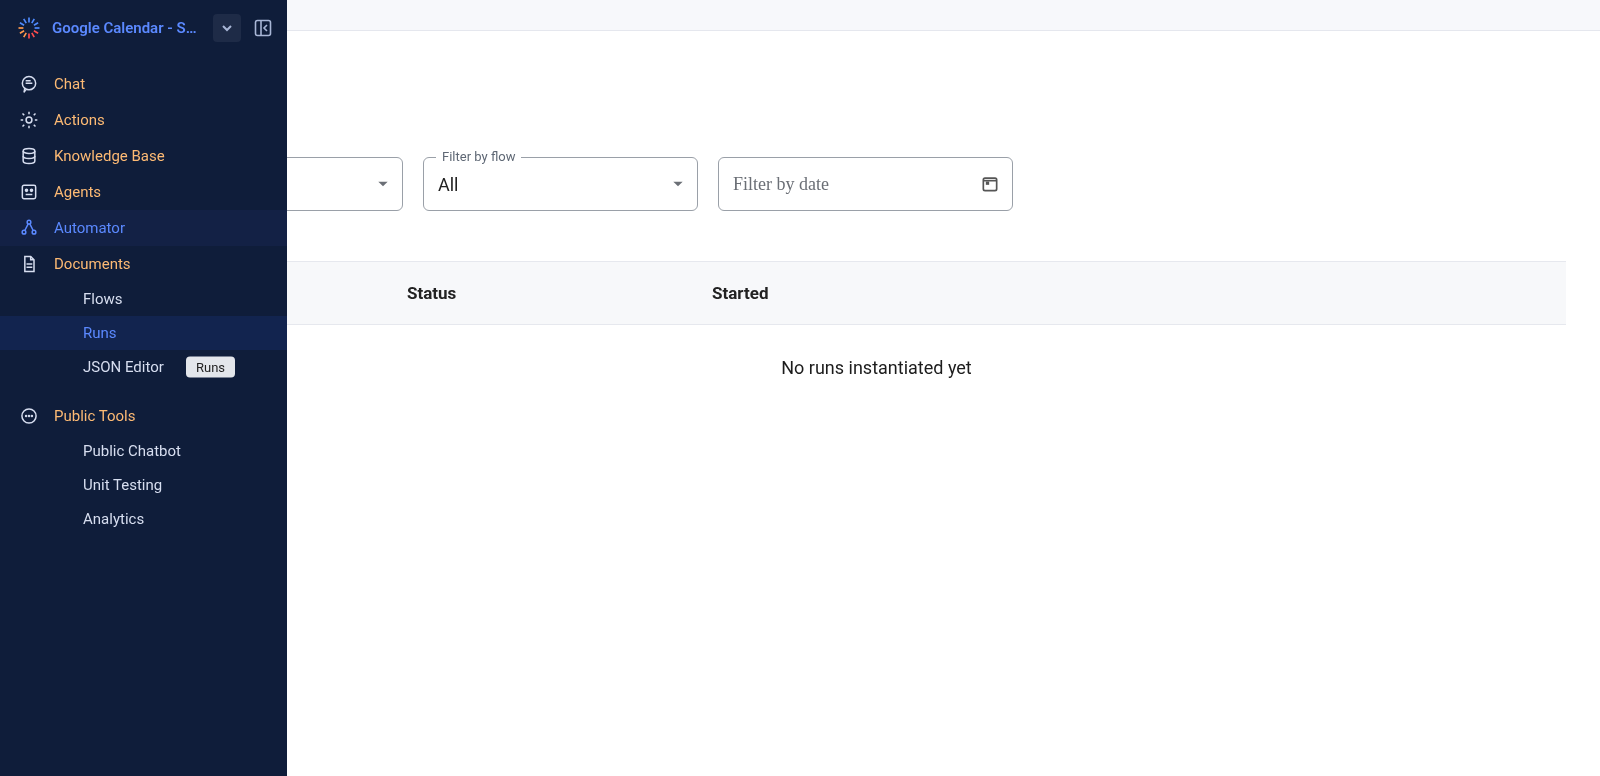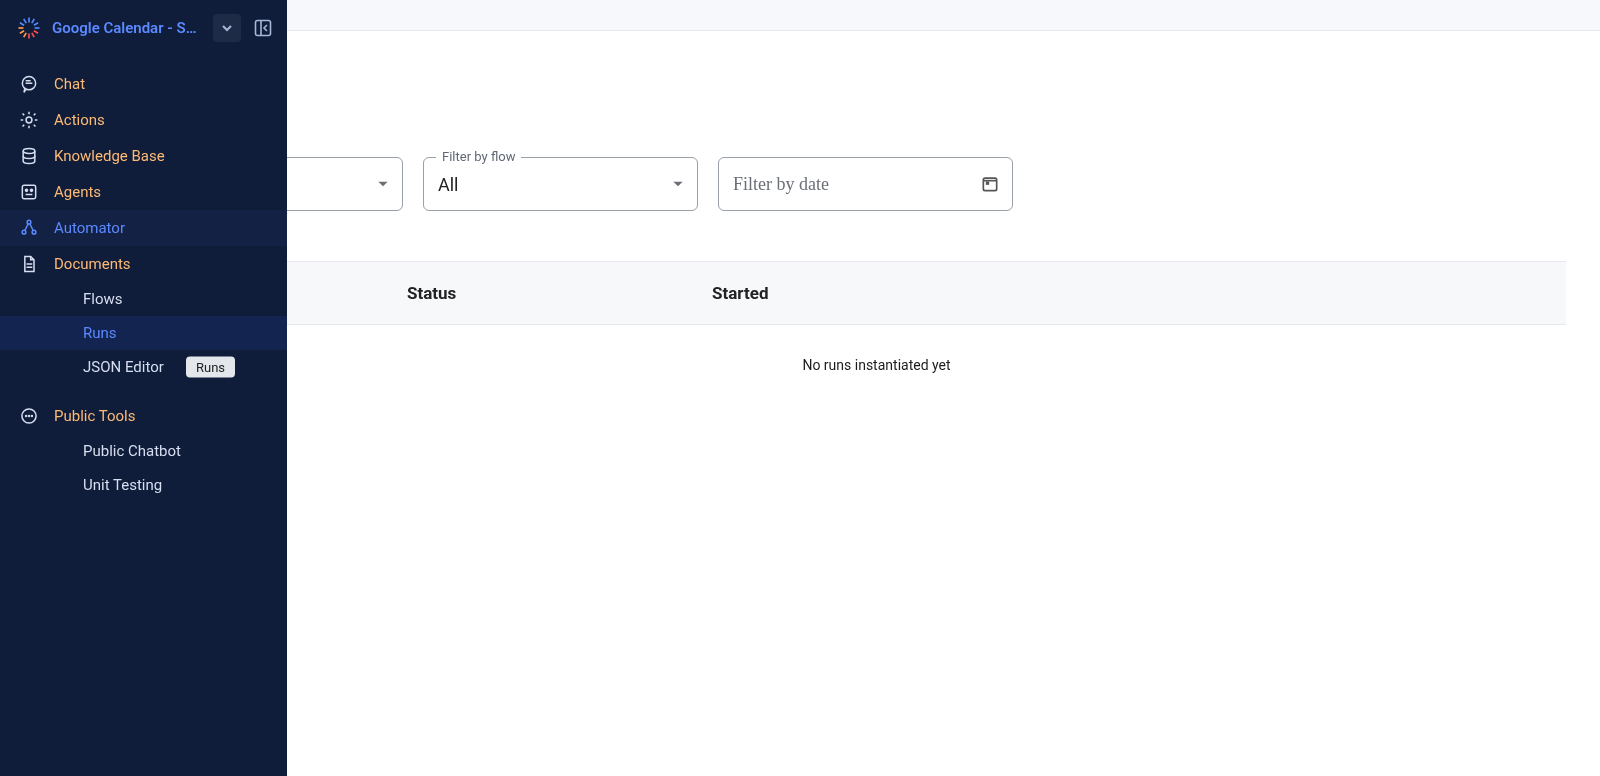--- a/index.html
+++ b/index.html
@@ -177,21 +177,21 @@
     color:#222;
     padding-left: 220px;
     font-weight: bold;
   }
   .th-status  { width: 305px; }
   .th-started { width: 338px; }
   .th-finished{ width: 300px; }
   .empty {
     text-align:center;
     padding-top: 32px;
-    font-size:14px;
+    font-size:18px;
     color:#1c1c1c;
   }
 
   svg { display:block; }
 </style>
 </head>
 <body>
 
 <aside class="sidebar">
   <div class="sb-header">
@@ -322,20 +322,23 @@
           </svg>
       </span>
       <span class="sb-label">Public Tools</span>
     </div>
     <div class="sb-item-sub">
       <span class="sb-label">Public Chatbot</span>
     </div>
     <div class="sb-item-sub">
       <span class="sb-label">Unit Testing</span>
     </div>
+    <div class="sb-item-sub">
+      <span class="sb-label">Analytics</span>
+    </div>
   </nav>
 </aside>
 
 <main class="main">
   <div class="topbar"></div>
 
   <div class="content">
 
     <div class="filters-row">
 

